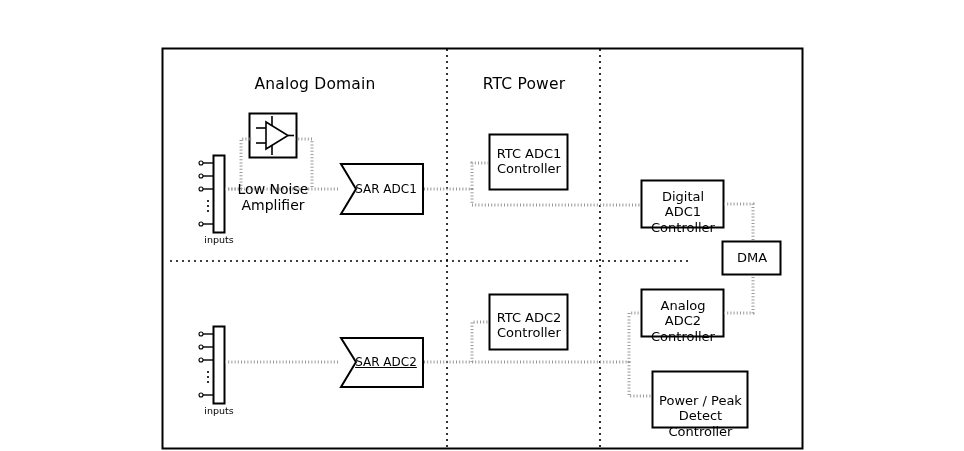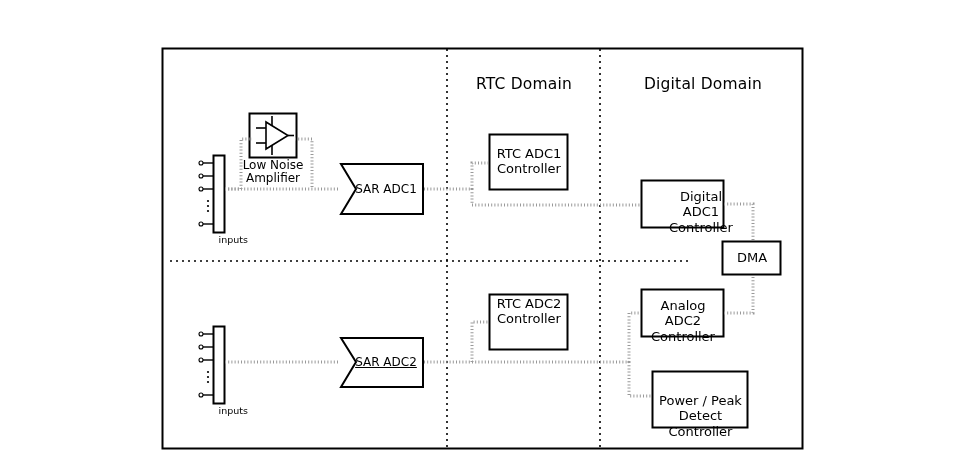--- a/index.html
+++ b/index.html
@@ -37,25 +37,25 @@
     letter-spacing: 0.2px;
   }
   .box-label {
     font-size: 13px;
   }
   .shape-label {
     font-size: 12px;
   }
   .small-label {
     font-size: 9.5px;
-    text-align: right;
   }
   .tiny-label {
-    font-size: 12px;
+    font-size: 14px;
     line-height: 1.12;
+    margin-top: 23px;
   }
 </style>
 </head>
 <body>
 
 <div id="canvas">
 
   <svg width="964" height="451">
 
     <rect x="162.5" y="48.5" width="640" height="400" fill="none" stroke="#000000" stroke-width="2"></rect>
@@ -154,36 +154,36 @@
     <rect x="641.5" y="289.5" width="82" height="47" fill="#ffffff" stroke="#000000" stroke-width="2"></rect>
 
     <g stroke="#999999" stroke-width="3" stroke-dasharray="1 2.2" fill="none">
       <path d="M 724 313 L 753 313 L 753 275"></path>
     </g>
 
     <rect x="652.5" y="371.5" width="95" height="56" fill="#ffffff" stroke="#000000" stroke-width="2"></rect>
 
   </svg>
 
-  <div class="lbl domain-title" style="left:456px; top:75px; width:136px;">RTC Domain</div>
-  <div class="lbl domain-title" style="left:610px; top:75px; width:186px;">Digital Domain</div>
+  <div class="lbl domain-title" style="left:222px; top:75px; width:186px;">Analog Domain</div>
+  <div class="lbl domain-title" style="left:456px; top:75px; width:136px;">RTC Power</div>
 
   <div class="lbl tiny-label" style="left:233px; top:159px; width:80px;">Low Noise
 Amplifier</div>
   <div class="lbl small-label" style="left:190px; top:234px; width:58px;">inputs</div>
   <div class="lbl shape-label" style="left:350px; top:182px; width:72px;">SAR ADC1</div>
   <div class="lbl box-label" style="left:490px; top:146px; width:78px;">RTC ADC1
 Controller</div>
-  <div class="lbl box-label" style="left:660px; top:189px; width:82px;">Digital ADC1
+  <div class="lbl box-label" style="left:642px; top:189px; width:82px;">Digital ADC1
 Controller</div>
   <div class="lbl box-label" style="left:723px; top:250px; width:58px;">DMA</div>
 
   <div class="lbl small-label" style="left:190px; top:405px; width:58px;">inputs</div>
   <div class="lbl shape-label" style="left:350px; top:355px; width:72px;text-decoration:underline;">SAR ADC2</div>
-  <div class="lbl box-label" style="left:490px; top:296px; width:78px;">RTC ADC2
+  <div class="lbl box-label" style="left:490px; top:310px; width:78px;">RTC ADC2
 Controller</div>
   <div class="lbl box-label" style="left:642px; top:298px; width:82px;">Analog ADC2
 Controller</div>
   <div class="lbl box-label" style="left:653px; top:377px; width:95px;margin-top:16px;">Power / Peak
 Detect
 Controller</div>
 
 </div>
 
 </body></html>

